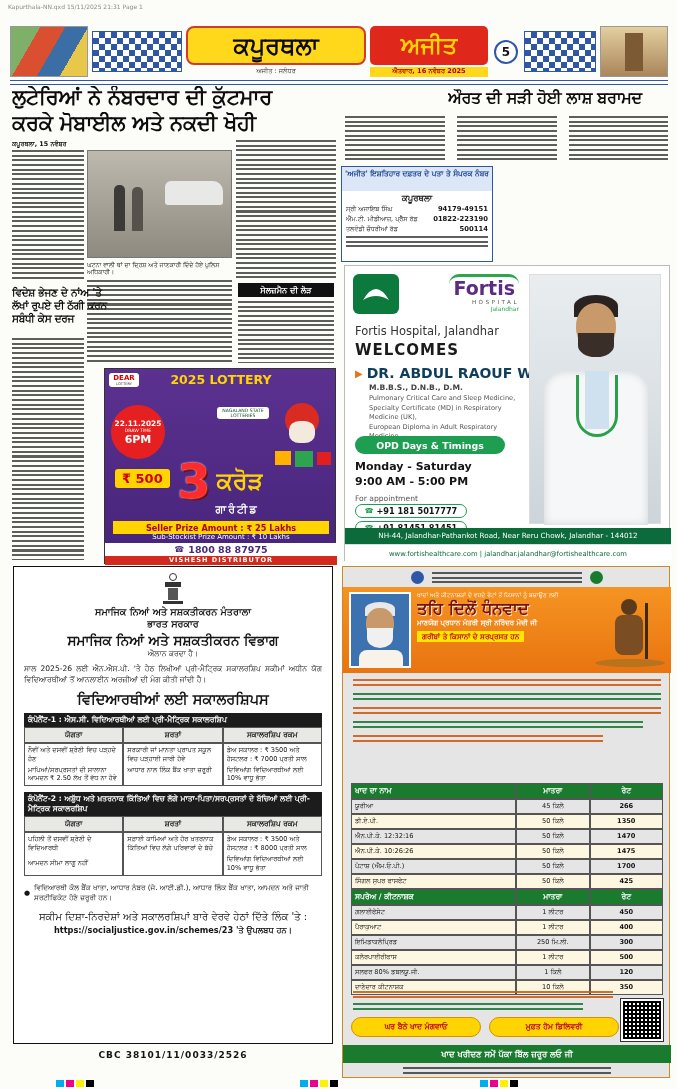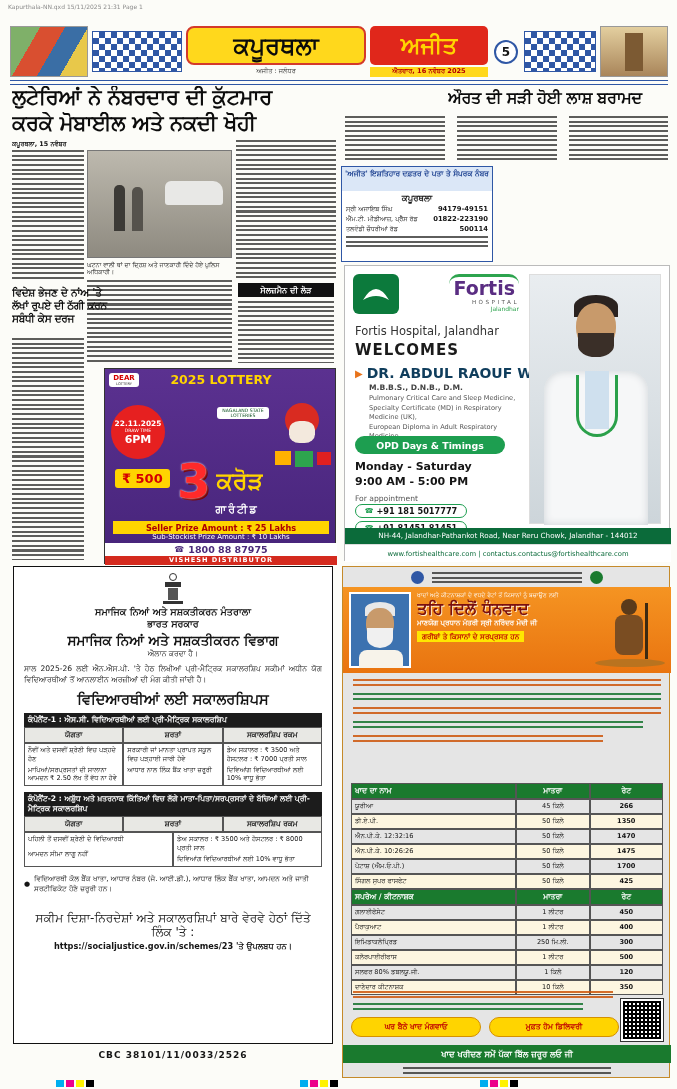--- a/index.html
+++ b/index.html
@@ -170,21 +170,21 @@
     <div class="abs" style="left:10px;top:228px;font-size:7.6px;color:#555">For appointment</div>
     <div class="abs pill" style="left:10px;top:238px;width:112px;height:14px;border:1px solid #1d9e50">
       <span style="font-size:7px;color:#1d9e50">☎</span>
       <span class="b" style="font-size:8.2px;margin-left:3px">+91 181 5017777</span>
     </div>
     <div class="abs pill" style="left:10px;top:255px;width:112px;height:14px;border:1px solid #1d9e50">
       <span style="font-size:7px;color:#1d9e50">☎</span>
       <span class="b" style="font-size:8.2px;margin-left:3px">+91 81451 81451</span>
     </div>
     <div class="abs c" style="left:0;top:262px;width:326px;height:16px;background:#0b6b3a;color:#fff;font-size:7.2px;line-height:16px">NH-44, Jalandhar-Pathankot Road, Near Reru Chowk, Jalandhar - 144012</div>
-    <div class="abs c grn" style="left:0;top:278px;width:326px;height:18px;background:#fff;font-size:6.8px;line-height:18px;border-top:1px solid #ddd">www.fortishealthcare.com | contactus.contactus@fortishealthcare.com</div>
+    <div class="abs c grn" style="left:0;top:278px;width:326px;height:18px;background:#fff;font-size:6.8px;line-height:18px;border-top:1px solid #ddd">www.fortishealthcare.com | jalandhar.jalandhar@fortishealthcare.com</div>
   </div>
 
   <div class="abs" style="left:13px;top:566px;width:320px;height:478px;background:#fff;border:1.6px solid #111;padding:6px 10px">
     <div style="width:24px;margin:0 auto">
       <div style="width:8px;height:8px;border:1.6px solid #333;border-radius:50%;margin:0 auto"></div>
       <div style="width:16px;height:5px;background:#333;margin:1px auto"></div>
       <div style="width:10px;height:12px;background:#555;margin:0 auto"></div>
       <div style="width:20px;height:3px;background:#333;margin:1px auto"></div>
     </div>
     <div class="c b ov" style="font-size:9.6px;margin-top:2px">ਸਮਾਜਿਕ ਨਿਆਂ ਅਤੇ ਸਸ਼ਕਤੀਕਰਨ ਮੰਤਰਾਲਾ</div>
@@ -223,31 +223,34 @@
         <div class="tc th ov">ਯੋਗਤਾ</div>
         <div class="tc th ov">ਸ਼ਰਤਾਂ</div>
         <div class="tc th ov">ਸਕਾਲਰਸ਼ਿਪ ਰਕਮ</div>
       </div>
       <div class="trow">
         <div class="tc">
           <div class="ov">ਪਹਿਲੀ ਤੋਂ ਦਸਵੀਂ ਸ਼੍ਰੇਣੀ ਦੇ ਵਿਦਿਆਰਥੀ</div>
           <div class="ov" style="margin-top:6px">ਆਮਦਨ ਸੀਮਾ ਲਾਗੂ ਨਹੀਂ</div>
         </div>
         <div class="tc">
+          <div class="ov">ਸਫ਼ਾਈ ਕਾਮਿਆਂ ਅਤੇ ਹੋਰ ਖ਼ਤਰਨਾਕ ਕਿੱਤਿਆਂ ਵਿਚ ਲੱਗੇ ਪਰਿਵਾਰਾਂ ਦੇ ਬੱਚੇ</div>
+        </div>
+        <div class="tc">
           <div class="ov">ਡੇਅ ਸਕਾਲਰ : ₹ 3500 ਅਤੇ ਹੋਸਟਲਰ : ₹ 8000 ਪ੍ਰਤੀ ਸਾਲ</div>
           <div class="ov" style="margin-top:2px">ਦਿਵਿਆਂਗ ਵਿਦਿਆਰਥੀਆਂ ਲਈ 10% ਵਾਧੂ ਭੱਤਾ</div>
         </div>
       </div>
     </div>
 
     <div class="frow" style="margin-top:7px">
       <span style="font-size:7px">●</span>
       <span class="ov" style="font-size:7.2px;line-height:1.4;margin-left:4px">ਵਿਦਿਆਰਥੀ ਕੋਲ ਬੈਂਕ ਖਾਤਾ, ਆਧਾਰ ਨੰਬਰ (ਜੇ. ਆਈ.ਡੀ.), ਆਧਾਰ ਲਿੰਕ ਬੈਂਕ ਖਾਤਾ, ਆਮਦਨ ਅਤੇ ਜਾਤੀ ਸਰਟੀਫਿਕੇਟ ਹੋਣੇ ਜ਼ਰੂਰੀ ਹਨ।</span>
     </div>
-    <div class="c ov" style="font-size:12px;margin-top:17px">ਸਕੀਮ ਦਿਸ਼ਾ-ਨਿਰਦੇਸ਼ਾਂ ਅਤੇ ਸਕਾਲਰਸ਼ਿਪਾਂ ਬਾਰੇ ਵੇਰਵੇ ਹੇਠਾਂ ਦਿੱਤੇ ਲਿੰਕ 'ਤੇ :</div>
+    <div class="c ov" style="font-size:10px;margin-top:8px">ਸਕੀਮ ਦਿਸ਼ਾ-ਨਿਰਦੇਸ਼ਾਂ ਅਤੇ ਸਕਾਲਰਸ਼ਿਪਾਂ ਬਾਰੇ ਵੇਰਵੇ ਹੇਠਾਂ ਦਿੱਤੇ ਲਿੰਕ 'ਤੇ :</div>
     <div class="c b ov" style="font-size:8.2px;margin-top:2px">https://socialjustice.gov.in/schemes/23 'ਤੇ ਉਪਲਬਧ ਹਨ।</div>
   </div>
   <div class="abs c b" style="left:13px;top:1050px;width:320px;font-size:9px;letter-spacing:1px">CBC 38101/11/0033/2526</div>
 
   <div class="abs" style="left:342px;top:566px;width:328px;height:512px;background:#e5e5e5;border:1px solid #c58a2a">
     <div class="abs frow" style="left:0;top:0;width:328px;height:20px;justify-content:center;gap:8px">
       <div style="width:13px;height:13px;border-radius:50%;background:#2f57a5"></div>
       <div class="sim" style="width:150px;height:11px"></div>
       <div style="width:13px;height:13px;border-radius:50%;background:#1a7a2e"></div>
     </div>

